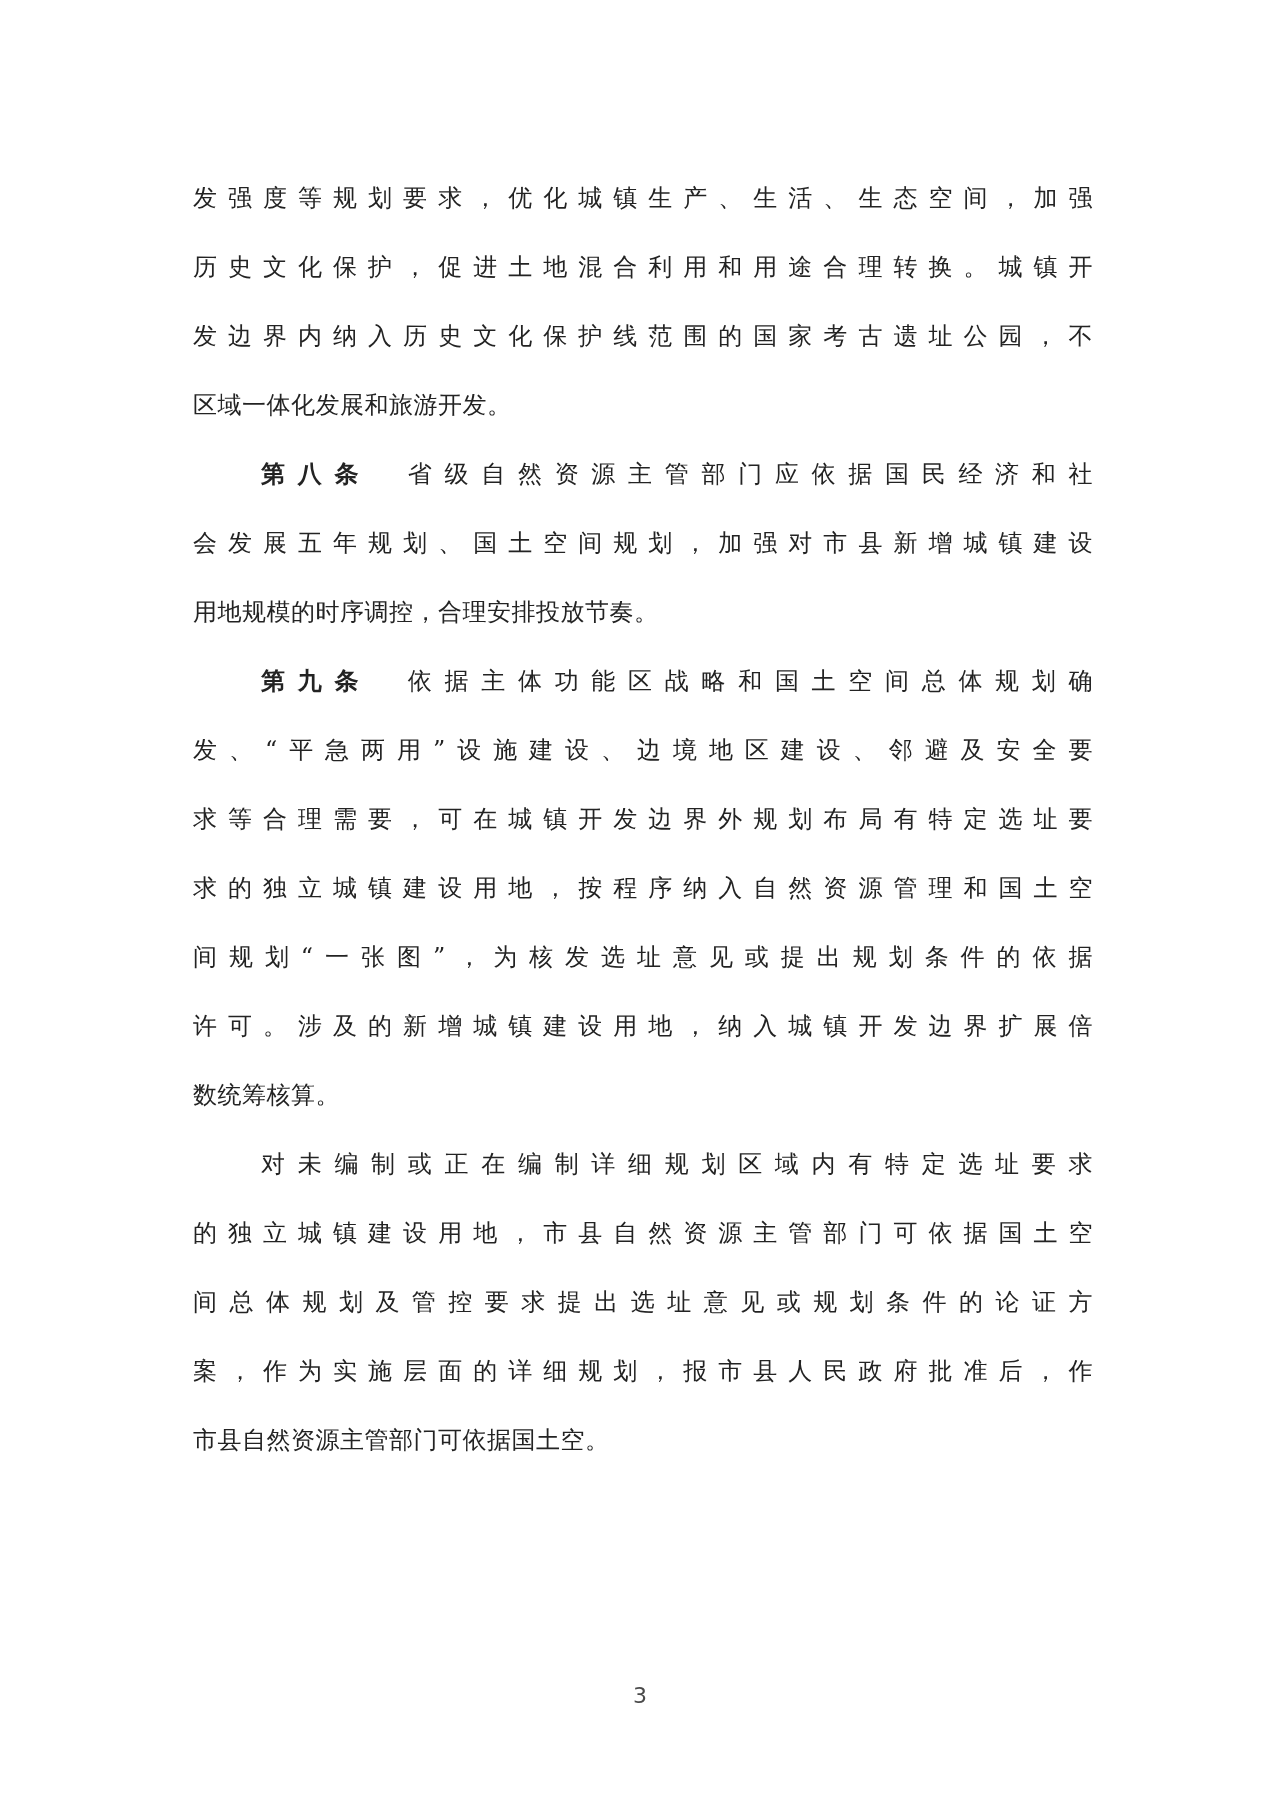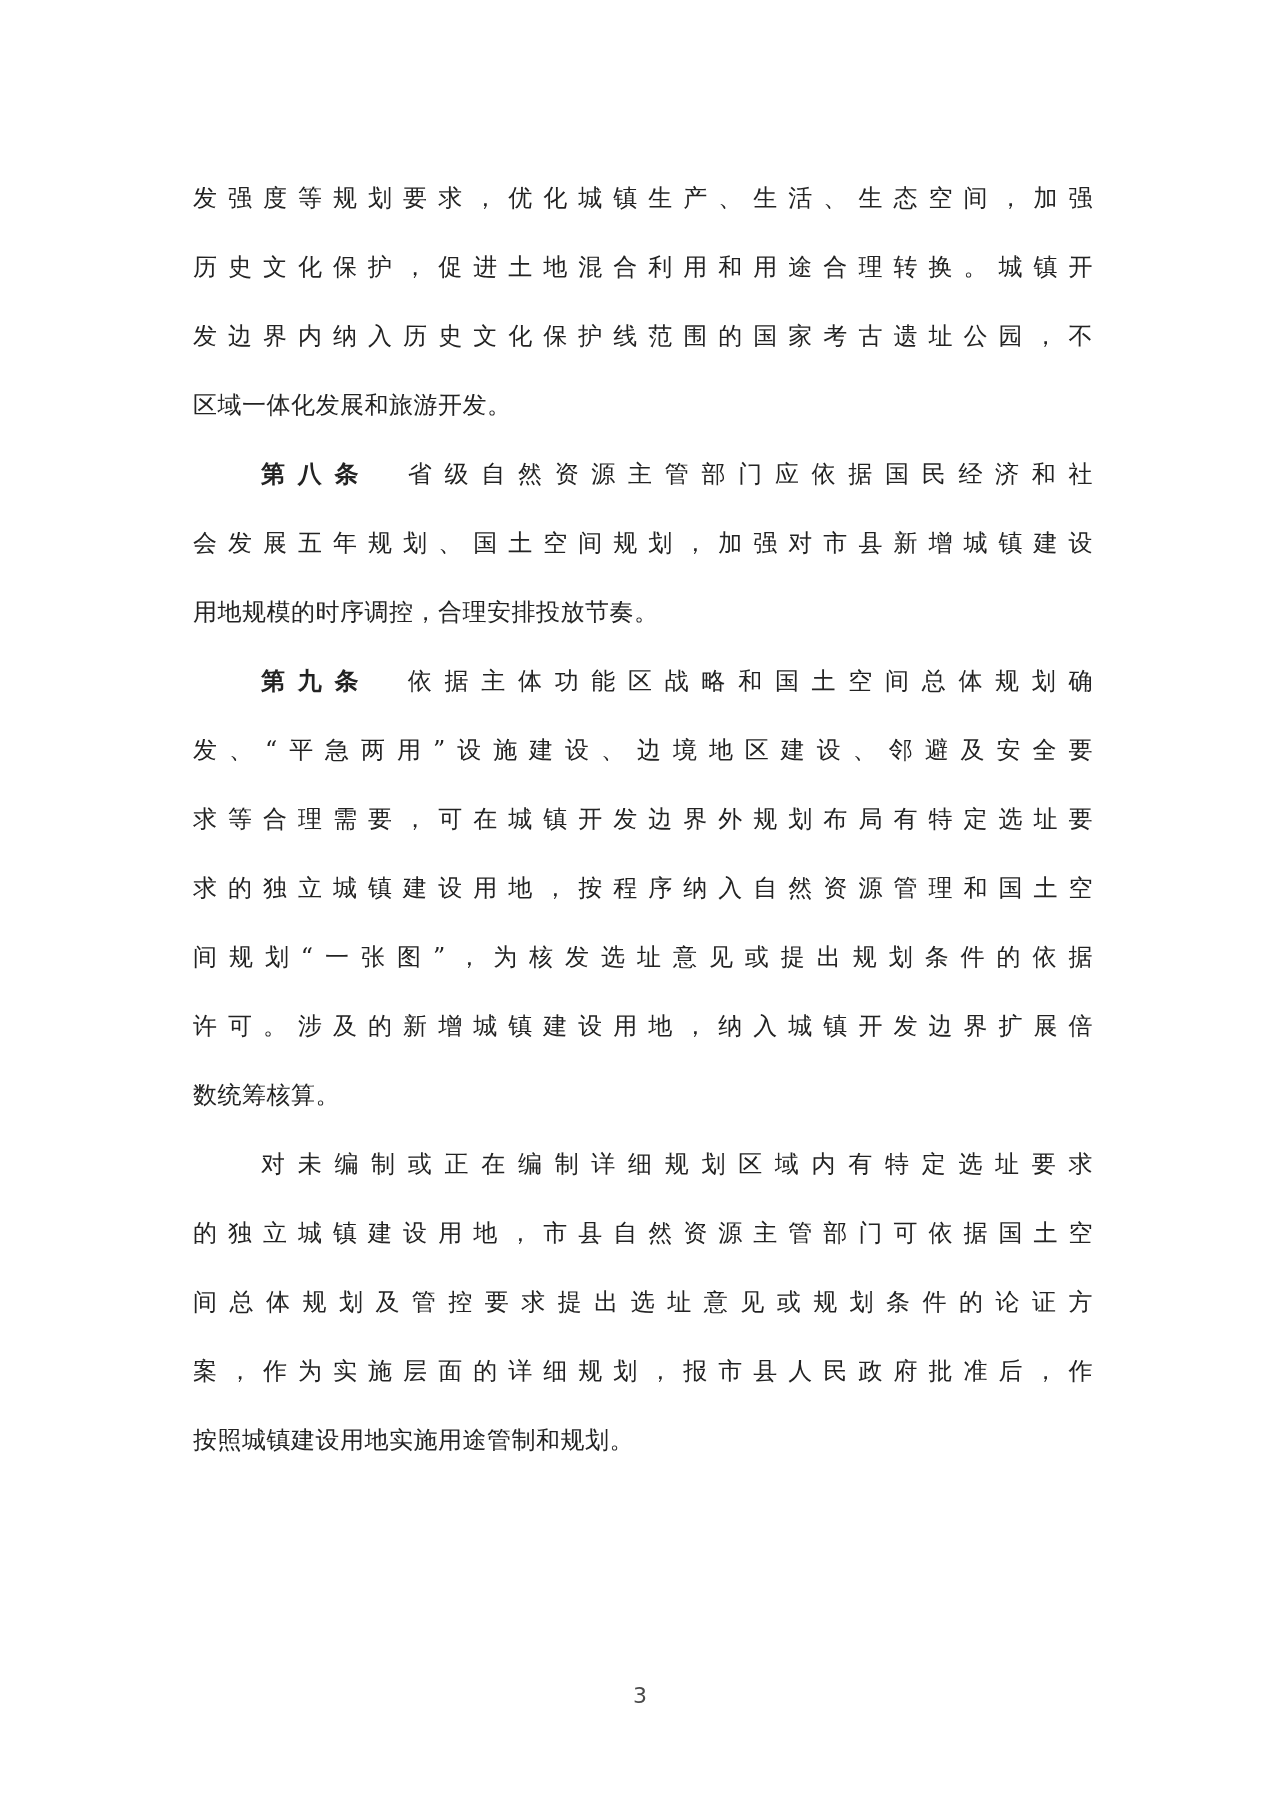--- a/index.html
+++ b/index.html
@@ -71,16 +71,16 @@
     <div class="line"><span>发、“平急两用”设施建设、边境地区建设、邻避及安全要</span></div>
     <div class="line"><span>求等合理需要，可在城镇开发边界外规划布局有特定选址要</span></div>
     <div class="line"><span>求的独立城镇建设用地，按程序纳入自然资源管理和国土空</span></div>
     <div class="line"><span>间规划“一张图”，为核发选址意见或提出规划条件的依据</span></div>
     <div class="line"><span>许可。涉及的新增城镇建设用地，纳入城镇开发边界扩展倍</span></div>
     <div class="line last"><span>数统筹核算。</span></div>
     <div class="line indent"><span>对未编制或正在编制详细规划区域内有特定选址要求</span></div>
     <div class="line"><span>的独立城镇建设用地，市县自然资源主管部门可依据国土空</span></div>
     <div class="line"><span>间总体规划及管控要求提出选址意见或规划条件的论证方</span></div>
     <div class="line"><span>案，作为实施层面的详细规划，报市县人民政府批准后，作</span></div>
-    <div class="line last"><span>按照城镇建设用地实施用途管制和规划。</span></div>
+    <div class="line last"><span>市县自然资源主管部门可依据国土空。</span></div>
   </div>
   <div class="page-number">3</div>
 </div>
 
 </body></html>

